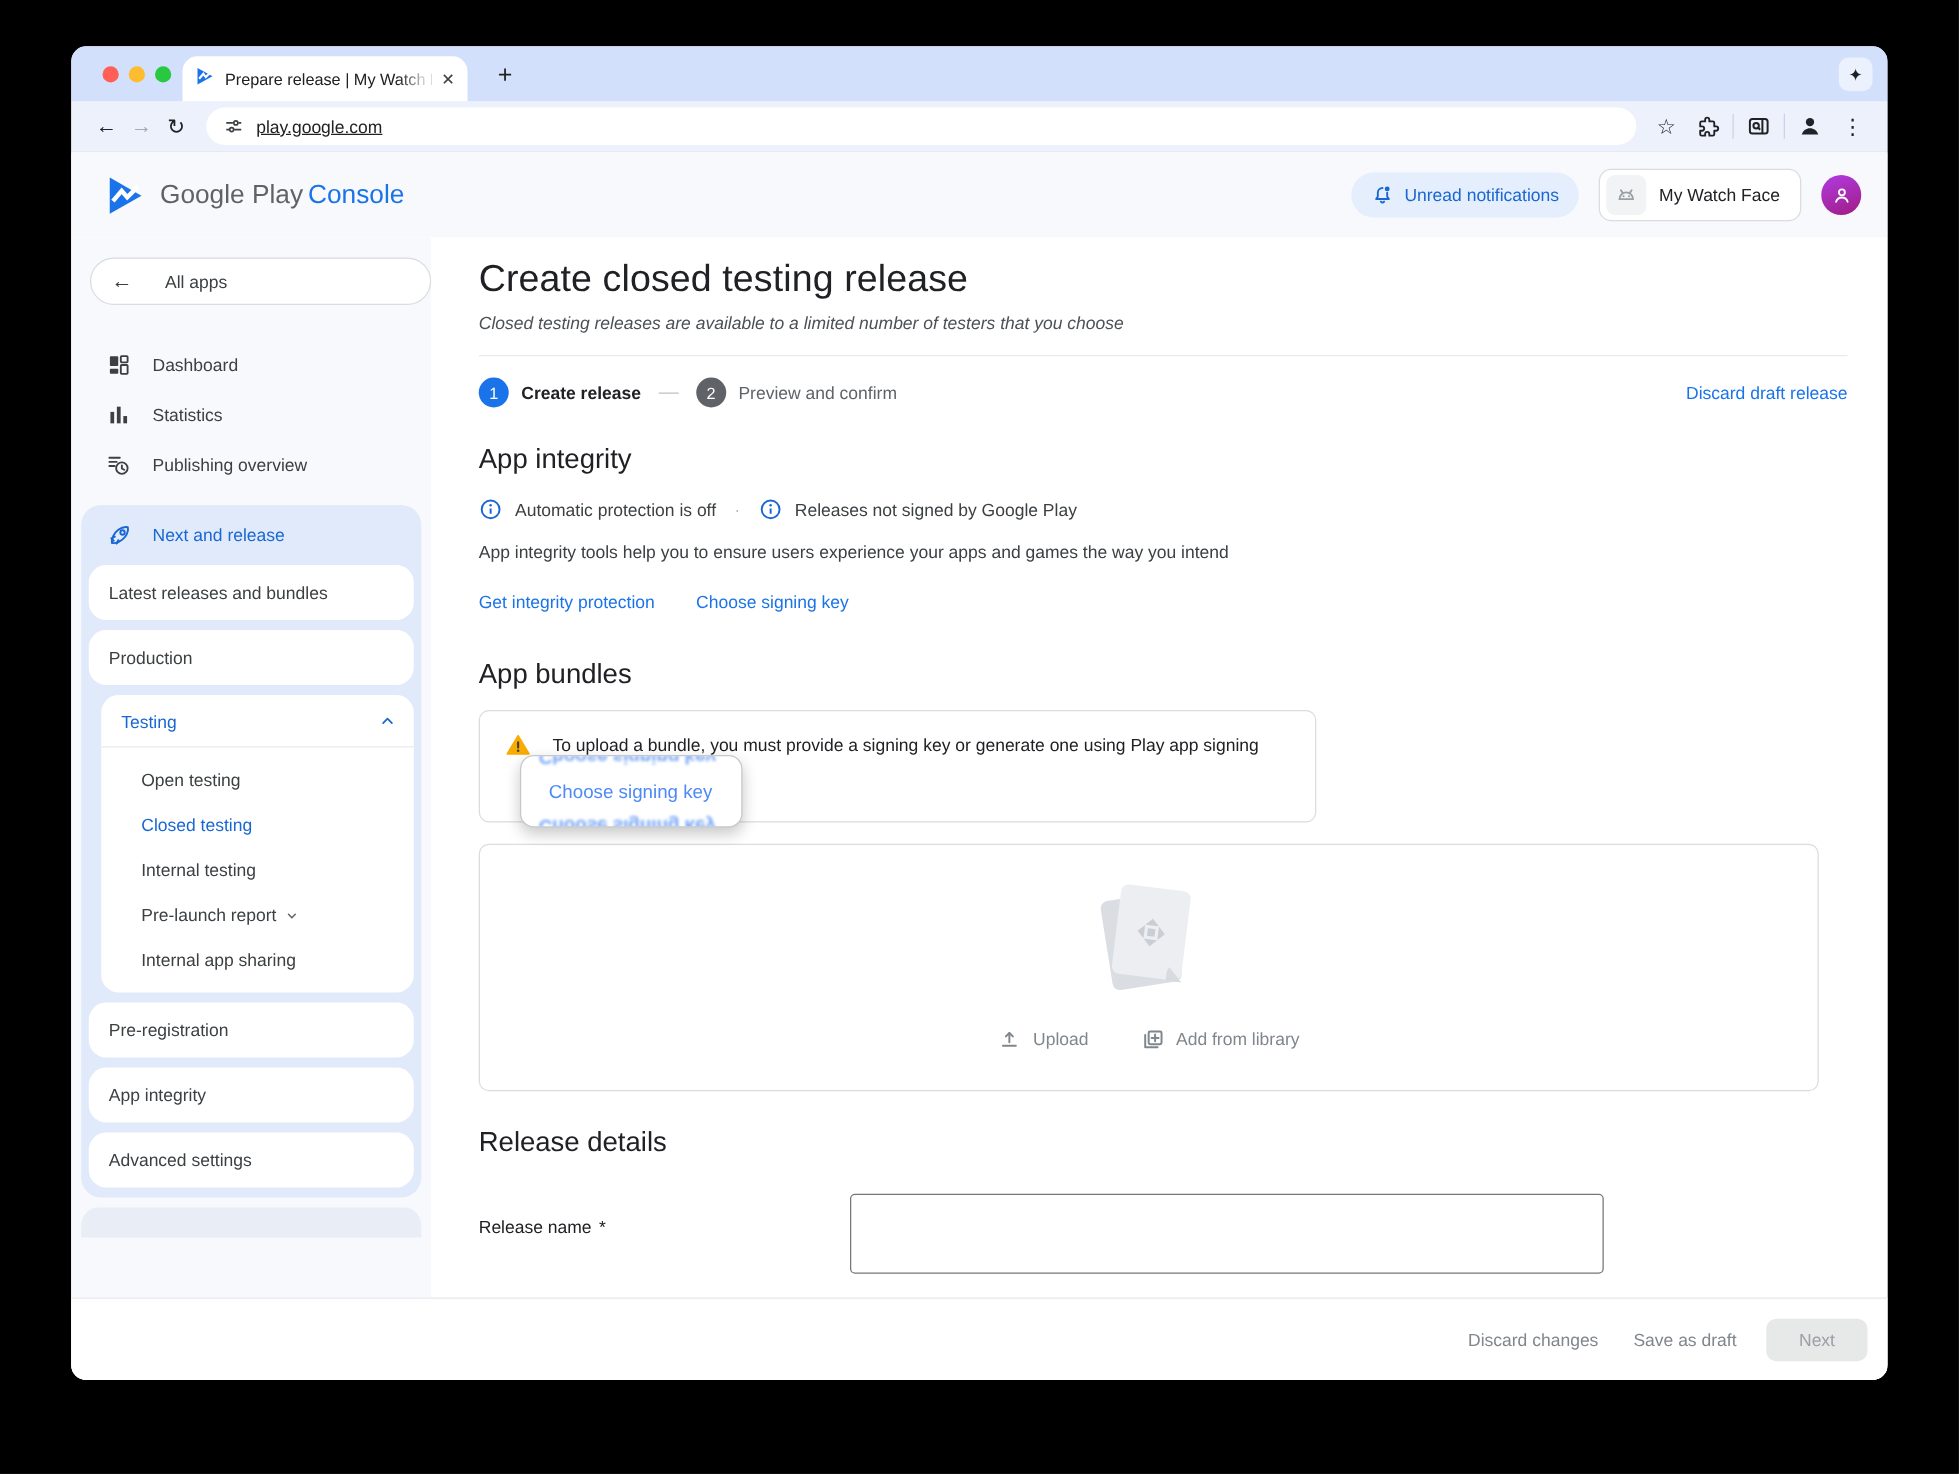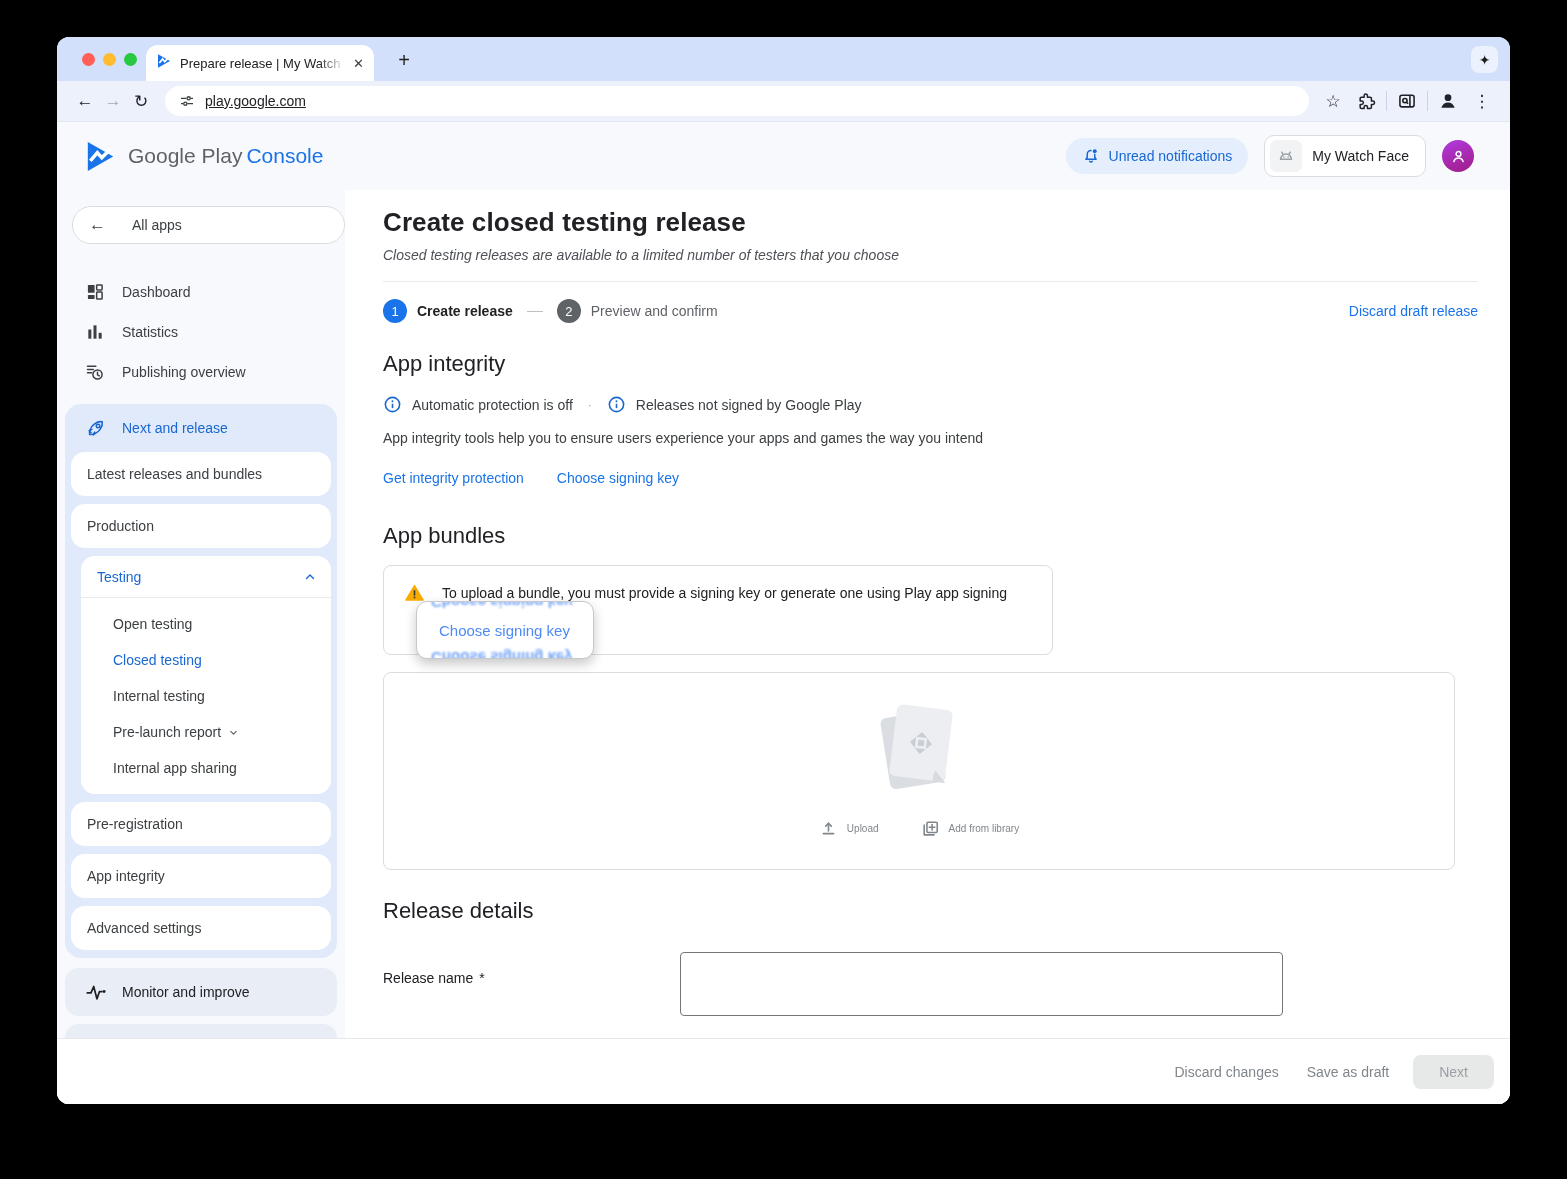--- a/index.html
+++ b/index.html
@@ -34,21 +34,21 @@
   .url-pill { flex:1; height:30px; background:#fff; border-radius:15px; margin:0 10px;
     display:flex; align-items:center; padding:0 14px; gap:10px; }
   .url-text { font-size:14px; color:#202124;text-decoration:underline; }
   .chrome-right { display:flex; align-items:center; gap:10px; }
   .vdiv { width:1px; height:20px; background:#c9d3ea; }
   .icon16 svg, .icon18 svg { display:block; }
 
   
   .app { position:relative; height:982px; background:#fff; }
   .console-header { height:68px; background:#f7f9fc; display:flex; align-items:center;
-    justify-content:space-between; padding:0 36px 0 28px; }
+    justify-content:space-between; padding:0 21px 0 28px; }
   .brand { display:flex; align-items:center; gap:12px; }
   .brand-text { font-size:21px; }
   .brand-g { color:#5f6368; font-weight:500; }
   .brand-c { color:#1a73e8; font-weight:500; margin-left:4px; }
   .header-right { display:flex; align-items:center; gap:16px; }
   .notif-pill { display:flex; align-items:center; gap:9px; height:36px; padding:0 16px;
     background:#e4eefd; border-radius:18px; color:#1967d2; font-size:14px; font-weight:500; }
   .app-pill { display:flex; align-items:center; gap:10px; height:42px; padding:4px 16px 4px 5px;
     background:#fff; border:1px solid #dadce0; border-radius:10px; }
   .app-pill-icon { width:32px; height:32px; border-radius:7px; background:#f1f3f4;
@@ -79,21 +79,21 @@
     border-bottom:1px solid #e8eaed; }
   .sub-item { height:36px; display:flex; align-items:center; gap:6px; padding-left:32px;
     font-size:14px; color:#3c4043; }
   .sub-item.selected { color:#1967d2; font-weight:500; }
   .monitor-card { margin:10px 8px 0 8px; width:272px; height:48px; background:#e9edf5; border-radius:14px;
     display:flex; align-items:center; gap:15px; padding-left:20px; font-size:14px; font-weight:500; color:#202124; }
   .partial-card { margin:8px 8px 0 8px; width:272px; height:24px; background:#e9edf5; border-radius:14px 14px 0 0; }
 
   
   .main { flex:1; background:#fff; padding:17px 32px 0 38px; overflow:hidden; }
-  .page-title { font-size:26px; font-weight:700; color:#202124; letter-spacing:.1px; }
+  .page-title { font-size:30px; font-weight:400; color:#202124; letter-spacing:.1px; }
   .page-sub { margin-top:9px; font-size:14px; color:#4d5156;font-style:italic; }
   .hr { margin-top:18px; border-bottom:1px solid #e8eaed; }
   .stepper-row { margin-top:17px; display:flex; align-items:center; justify-content:space-between; }
   .stepper { display:flex; align-items:center; gap:10px; }
   .step-circle { width:24px; height:24px; border-radius:50%; display:flex; align-items:center;
     justify-content:center; color:#fff; font-size:13px; font-weight:500; }
   .step1 { background:#1a73e8; } .step2 { background:#5f6368; }
   .step-label-1 { font-size:14px; font-weight:700; color:#202124; }
   .step-label-2 { font-size:14px; color:#5f6368; }
   .step-dash { width:16px; height:1px; background:#bdc1c6; margin:0 4px; }
@@ -117,21 +117,21 @@
     display:flex; flex-direction:column; align-items:center; justify-content:center; gap:28px; }
   .docs { position:relative; width:70px; height:86px; }
   .doc { position:absolute; width:56px; height:72px; border-radius:6px; }
   .doc-back { left:1px; top:9px; background:#dadde2; transform:rotate(-9deg); }
   .doc-front { left:9px; top:2px; background:#eceef1; transform:rotate(7deg);
     display:flex; align-items:center; justify-content:center; }
   .fold { position:absolute; right:0; bottom:0; width:0; height:0;
     border-left:13px solid transparent; border-top:13px solid #d7dade; border-radius:0 0 6px 0;
     transform:translate(1px,1px) rotate(180deg); }
   .upload-actions { display:flex; gap:42px; }
-  .u-btn { display:flex; align-items:center; gap:9px; font-size:10px; color:#80868b; }
+  .u-btn { display:flex; align-items:center; gap:9px; font-size:14px; color:#80868b; }
   .release-row { margin-top:28px; display:flex; }
   .release-label { width:297px; font-size:14px; color:#202124; padding-top:18px; }
   .req { margin-left:6px; }
   .release-input { width:603px; height:64px; border:1px solid #747775; border-radius:4px;
     background:#fff; font-size:15px; padding:0 14px; color:#202124; outline:none; }
 
   
   .footer { position:absolute; left:0; right:0; bottom:0; height:66px; background:#fff;
     border-top:1px solid #e6e8eb; display:flex; align-items:center; justify-content:flex-end;
     padding-right:16px; z-index:20; }
@@ -336,27 +336,20 @@
             <div class="side-card-btn">Pre-registration</div>
           </div>
           <div class="side-card">
             <div class="side-card-btn">App integrity</div>
           </div>
           <div class="side-card" style="margin-bottom:0">
             <div class="side-card-btn">Advanced settings</div>
           </div>
         </div>
 
-        <div class="monitor-card">
-          <svg width="22" height="22" viewBox="0 0 24 24" fill="none" stroke="#202124" stroke-width="1.9" stroke-linecap="round" stroke-linejoin="round">
-              <polyline points="2.5,13 6.5,13 9.5,6 13,19.5 15.8,11.5 18.5,11.5"></polyline>
-              <circle cx="20.8" cy="11.5" r="1.6" fill="#202124" stroke="none"></circle>
-            </svg>
-          <span>Monitor and improve</span>
-        </div>
         <div class="partial-card"></div>
       </div>
 
       <div class="main">
         <div class="page-title">Create closed testing release</div>
         <div class="page-sub">Closed testing releases are available to a limited number of testers that you choose</div>
         <div class="hr"></div>
 
         <div class="stepper-row">
           <div class="stepper">

